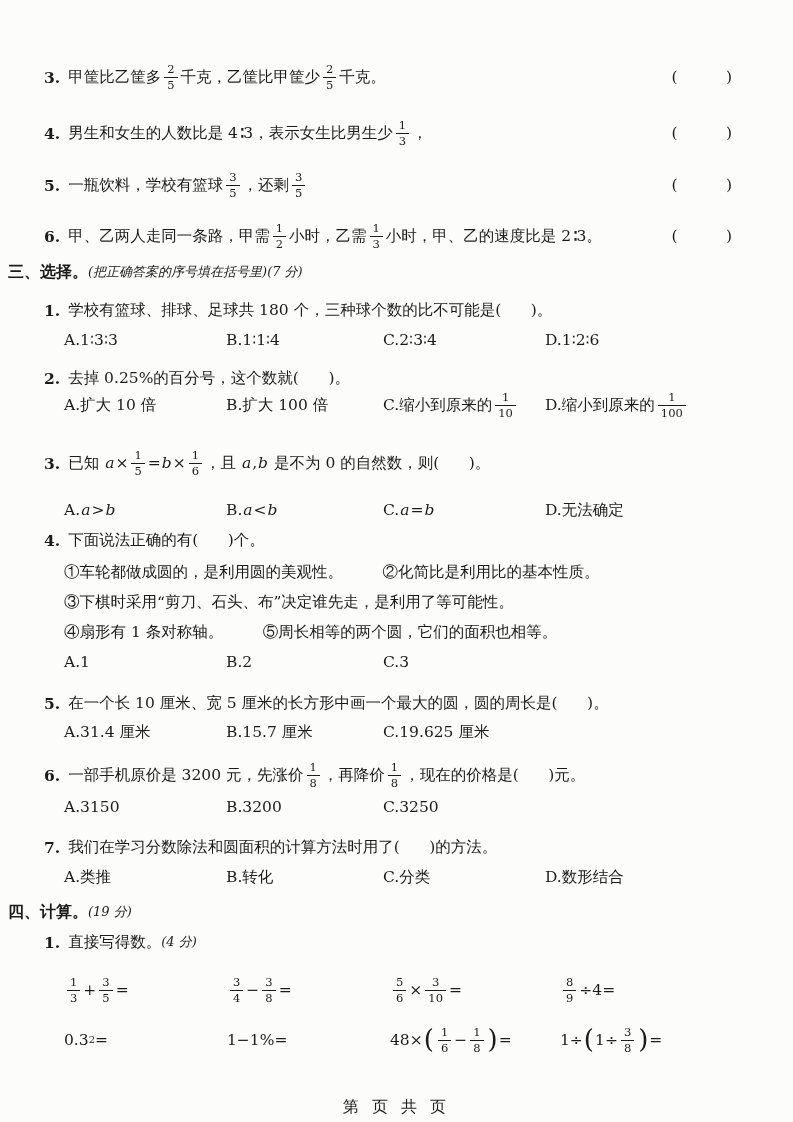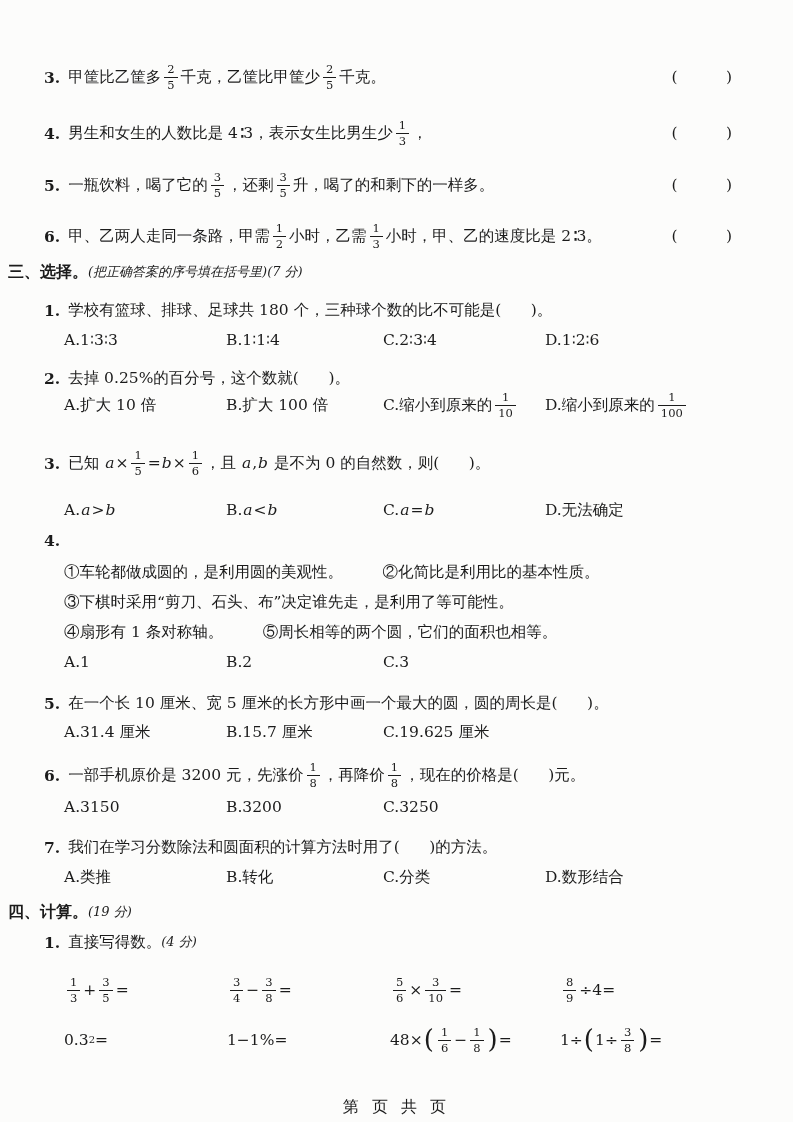--- a/index.html
+++ b/index.html
@@ -65,21 +65,21 @@
       <span class="content"><span class="txt">甲筐比乙筐多</span><span class="frac"><span class="num">2</span><span class="den">5</span></span><span class="txt">千克，乙筐比甲筐少</span><span class="frac"><span class="num">2</span><span class="den">5</span></span><span class="txt">千克。</span></span>
       <span class="bracket">(        )</span>
     </div>
   <div class="line h40 judge-line" style="top:113px">
       <span class="qno">4.</span>
       <span class="content"><span class="txt">男生和女生的人数比是 4∶3，表示女生比男生少</span><span class="frac"><span class="num">1</span><span class="den">3</span></span><span class="txt">，</span></span>
       <span class="bracket">(        )</span>
     </div>
   <div class="line h40 judge-line" style="top:165px">
       <span class="qno">5.</span>
-      <span class="content"><span class="txt">一瓶饮料，喝了它的</span><span class="frac"><span class="num">3</span><span class="den">5</span></span><span class="txt">，还剩</span><span class="frac"><span class="num">3</span><span class="den">5</span></span><span class="txt">升，喝了的和剩下的一样多。</span></span>
+      <span class="content"><span class="txt">一瓶饮料，学校有篮球</span><span class="frac"><span class="num">3</span><span class="den">5</span></span><span class="txt">，还剩</span><span class="frac"><span class="num">3</span><span class="den">5</span></span></span>
       <span class="bracket">(        )</span>
     </div>
   <div class="line h40 judge-line" style="top:216px">
       <span class="qno">6.</span>
       <span class="content"><span class="txt">甲、乙两人走同一条路，甲需</span><span class="frac"><span class="num">1</span><span class="den">2</span></span><span class="txt">小时，乙需</span><span class="frac"><span class="num">1</span><span class="den">3</span></span><span class="txt">小时，甲、乙的速度比是 2∶3。</span></span>
       <span class="bracket">(        )</span>
     </div>
 
   <div class="line h22 sec-heading" style="top:261px">
     <span>三、选择。</span>
@@ -114,20 +114,21 @@
     </div>
   <div class="opts h22" style="top:499px">
       <span class="optcell"><span class="txt">A.</span><span class="var">a</span><span class="txt">&gt;</span><span class="var">b</span></span>
       <span class="optcell"><span class="txt">B.</span><span class="var">a</span><span class="txt">&lt;</span><span class="var">b</span></span>
       <span class="optcell"><span class="txt">C.</span><span class="var">a</span><span class="txt">=</span><span class="var">b</span></span>
       <span class="optcell"><span class="txt">D.无法确定</span></span>
     </div>
 
   <div class="line h22" style="top:529px">
       <span class="qno">4.</span>
+      <span class="content"><span class="txt">下面说法正确的有(      )个。</span></span>
     </div>
   <div class="line h22 subline" style="top:561px">
       <span class="txt">①车轮都做成圆的，是利用圆的美观性。        ②化简比是利用比的基本性质。</span>
     </div>
   <div class="line h22 subline" style="top:591px">
       <span class="txt">③下棋时采用“剪刀、石头、布”决定谁先走，是利用了等可能性。</span>
     </div>
   <div class="line h22 subline" style="top:621px">
       <span class="txt">④扇形有 1 条对称轴。        ⑤周长相等的两个圆，它们的面积也相等。</span>
     </div>

